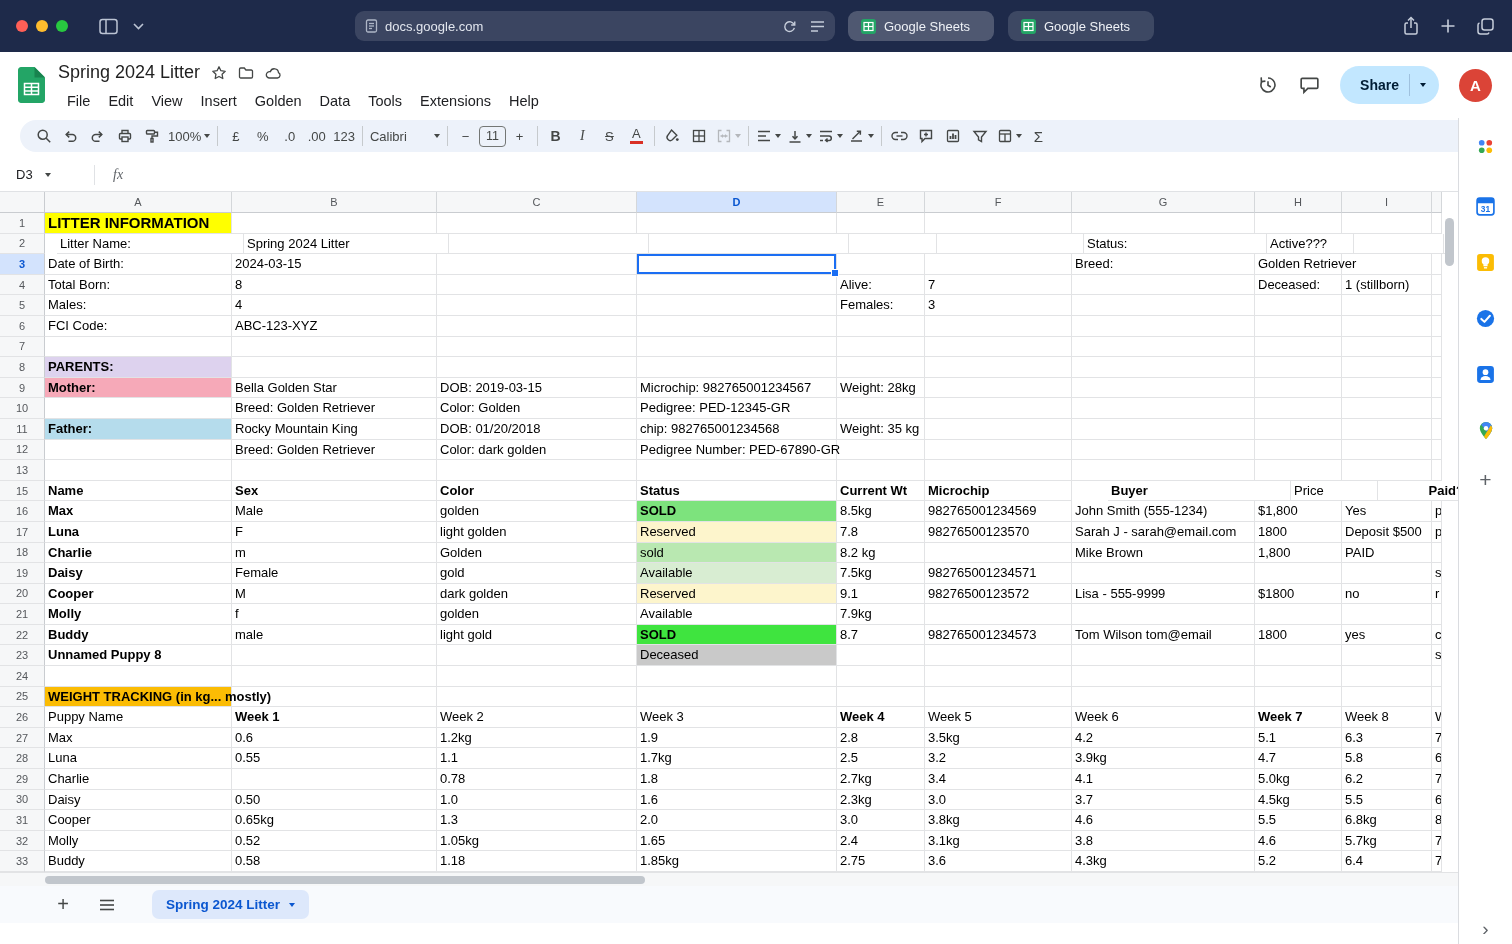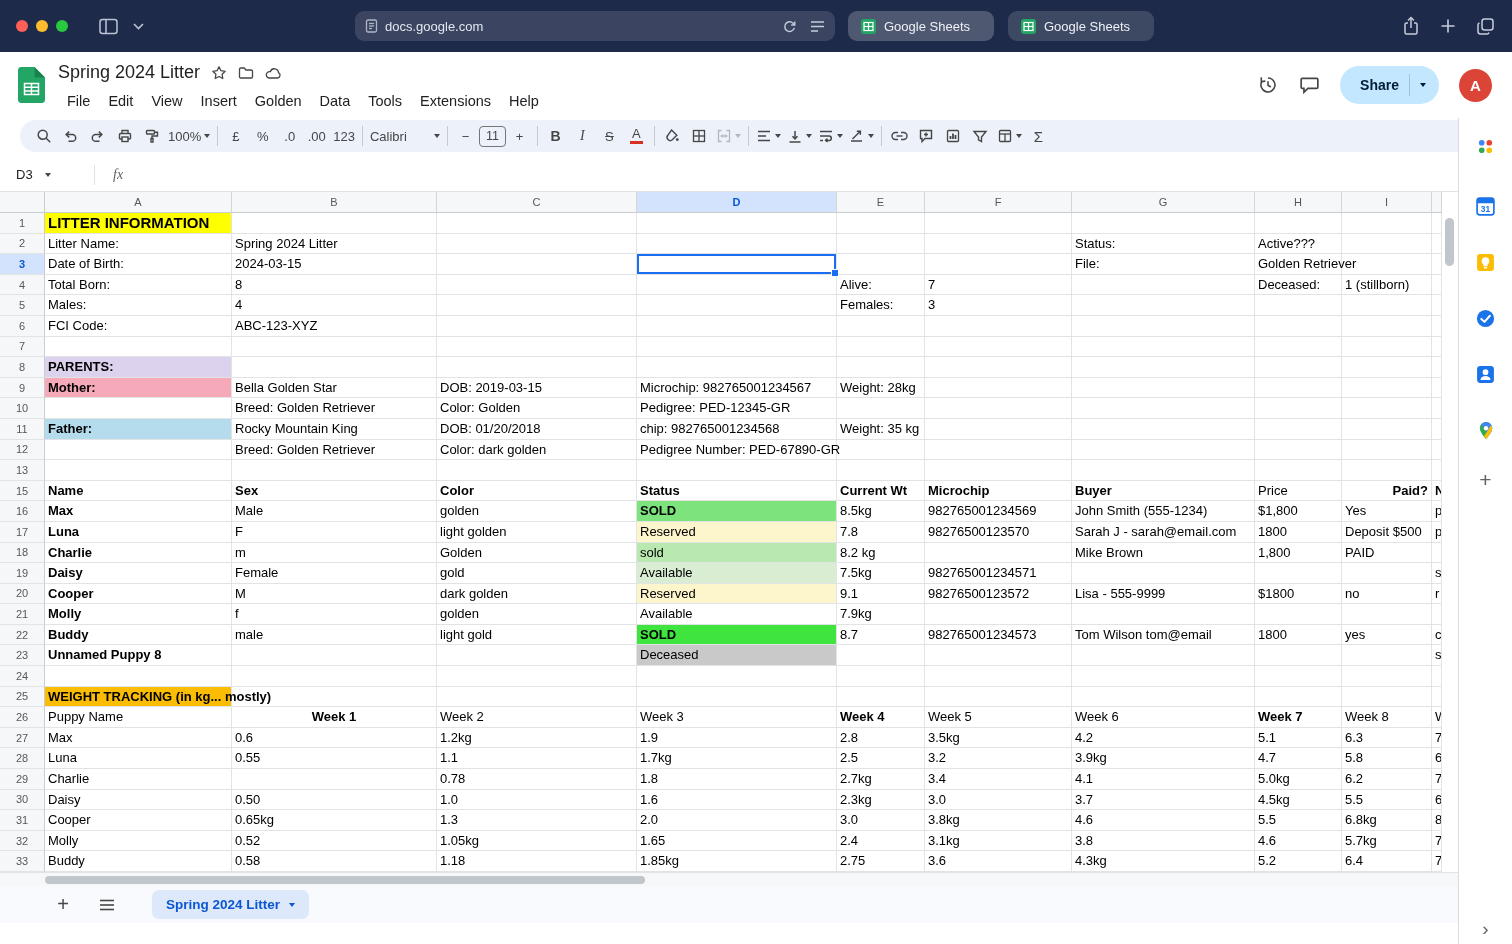--- a/index.html
+++ b/index.html
@@ -468,40 +468,40 @@
         <div class="cell" style="width: 200px;"></div>
         <div class="cell" style="width: 88px;"></div>
         <div class="cell" style="width: 147px;"></div>
         <div class="cell" style="width: 183px;"></div>
         <div class="cell" style="width: 87px;"></div>
         <div class="cell" style="width: 90px;"></div>
         <div class="cell" style="width: 10px;"></div>
       </div>
       <div class="grow">
         <div class="rownum">2</div>
-        <div class="cell" style="width: 187px;"><span class="ctext">Litter Name:</span></div>
+        <div class="cell" style="width: 187px; margin-left: 12px;"><span class="ctext">Litter Name:</span></div>
         <div class="cell" style="width: 205px;"><span class="ctext">Spring 2024 Litter</span></div>
         <div class="cell" style="width: 200px;"></div>
         <div class="cell" style="width: 200px;"></div>
         <div class="cell" style="width: 88px;"></div>
         <div class="cell" style="width: 147px;"></div>
         <div class="cell" style="width: 183px;"><span class="ctext">Status:</span></div>
         <div class="cell" style="width: 87px;"><span class="ctext">Active???</span></div>
         <div class="cell" style="width: 90px;"></div>
         <div class="cell" style="width: 10px;"></div>
       </div>
       <div class="grow">
         <div class="rownum selhead">3</div>
         <div class="cell" style="width: 187px;"><span class="ctext">Date of Birth:</span></div>
         <div class="cell" style="width: 205px;"><span class="ctext">2024-03-15</span></div>
         <div class="cell" style="width: 200px;"></div>
         <div class="cell selcell" style="width: 200px;"></div>
         <div class="cell" style="width: 88px;"></div>
         <div class="cell" style="width: 147px;"></div>
-        <div class="cell" style="width: 183px;"><span class="ctext">File:</span></div>
+        <div class="cell" style="width: 183px;"><span class="ctext">Breed:</span></div>
         <div class="cell ov" style="width: 87px;"><span class="ctext">Golden Retriever</span></div>
         <div class="cell" style="width: 90px;"></div>
         <div class="cell" style="width: 10px;"></div>
       </div>
       <div class="grow">
         <div class="rownum">4</div>
         <div class="cell" style="width: 187px;"><span class="ctext">Total Born:</span></div>
         <div class="cell" style="width: 205px;"><span class="ctext">8</span></div>
         <div class="cell" style="width: 200px;"></div>
         <div class="cell" style="width: 200px;"></div>
@@ -630,21 +630,21 @@
         <div class="cell" style="width: 10px;"></div>
       </div>
       <div class="grow">
         <div class="rownum">15</div>
         <div class="cell" style="width: 187px;"><span class="ctext" style="font-weight: 700;">Name</span></div>
         <div class="cell" style="width: 205px;"><span class="ctext" style="font-weight: 700;">Sex</span></div>
         <div class="cell" style="width: 200px;"><span class="ctext" style="font-weight: 700;">Color</span></div>
         <div class="cell" style="width: 200px;"><span class="ctext" style="font-weight: 700;">Status</span></div>
         <div class="cell" style="width: 88px;"><span class="ctext" style="font-weight: 700;">Current Wt</span></div>
         <div class="cell" style="width: 147px;"><span class="ctext" style="font-weight: 700;">Microchip</span></div>
-        <div class="cell" style="width: 183px;"><span class="ctext" style="font-weight: 700;">Buyer</span></div>
+        <div class="cell" style="width: 183px; margin-left: 36px;"><span class="ctext" style="font-weight: 700;">Buyer</span></div>
         <div class="cell" style="width: 87px;"><span class="ctext" style="font-weight: 400;">Price</span></div>
         <div class="cell" style="width: 90px; text-align: right;"><span class="ctext" style="font-weight: 700;">Paid?</span></div>
         <div class="cell" style="width: 10px;"><span class="ctext" style="font-weight: 700;">N</span></div>
       </div>
       <div class="grow">
         <div class="rownum">16</div>
         <div class="cell" style="width: 187px;"><span class="ctext" style="font-weight: 700;">Max</span></div>
         <div class="cell" style="width: 205px;"><span class="ctext">Male</span></div>
         <div class="cell" style="width: 200px;"><span class="ctext">golden</span></div>
         <div class="cell" style="width: 200px; background: rgb(125, 227, 125);"><span class="ctext" style="font-weight: 700;">SOLD</span></div>
@@ -768,21 +768,21 @@
         <div class="cell" style="width: 88px;"></div>
         <div class="cell" style="width: 147px;"></div>
         <div class="cell" style="width: 183px;"></div>
         <div class="cell" style="width: 87px;"></div>
         <div class="cell" style="width: 90px;"></div>
         <div class="cell" style="width: 10px;"></div>
       </div>
       <div class="grow">
         <div class="rownum">26</div>
         <div class="cell" style="width: 187px;"><span class="ctext">Puppy Name</span></div>
-        <div class="cell" style="width: 205px; text-align: center;"><span class="ctext" style="font-weight: 700;">Week 1</span></div>
+        <div class="cell" style="width: 205px;"><span class="ctext" style="font-weight: 700;">Week 1</span></div>
         <div class="cell" style="width: 200px;"><span class="ctext">Week 2</span></div>
         <div class="cell" style="width: 200px;"><span class="ctext">Week 3</span></div>
         <div class="cell" style="width: 88px;"><span class="ctext" style="font-weight: 700;">Week 4</span></div>
         <div class="cell" style="width: 147px;"><span class="ctext">Week 5</span></div>
         <div class="cell" style="width: 183px;"><span class="ctext">Week 6</span></div>
         <div class="cell" style="width: 87px;"><span class="ctext" style="font-weight: 700;">Week 7</span></div>
         <div class="cell" style="width: 90px;"><span class="ctext">Week 8</span></div>
         <div class="cell" style="width: 10px;"><span class="ctext">W</span></div>
       </div>
       <div class="grow">

